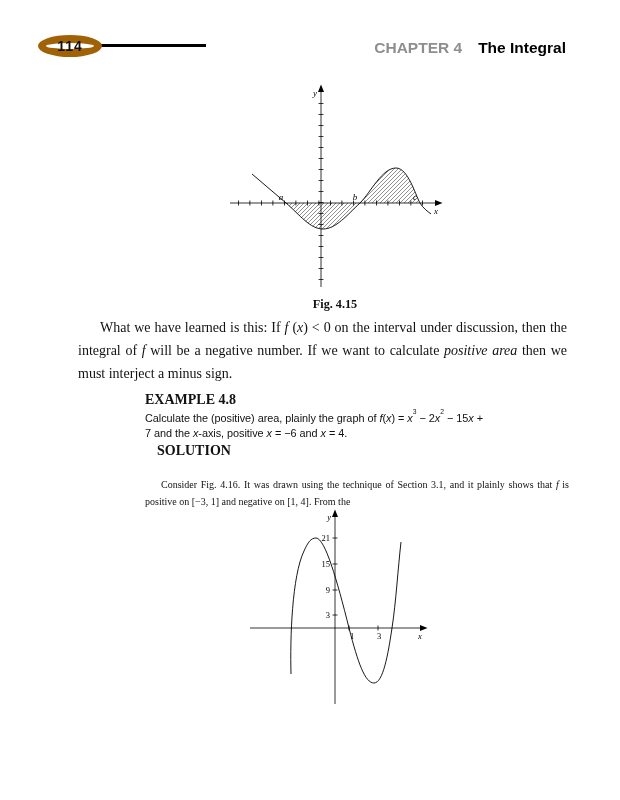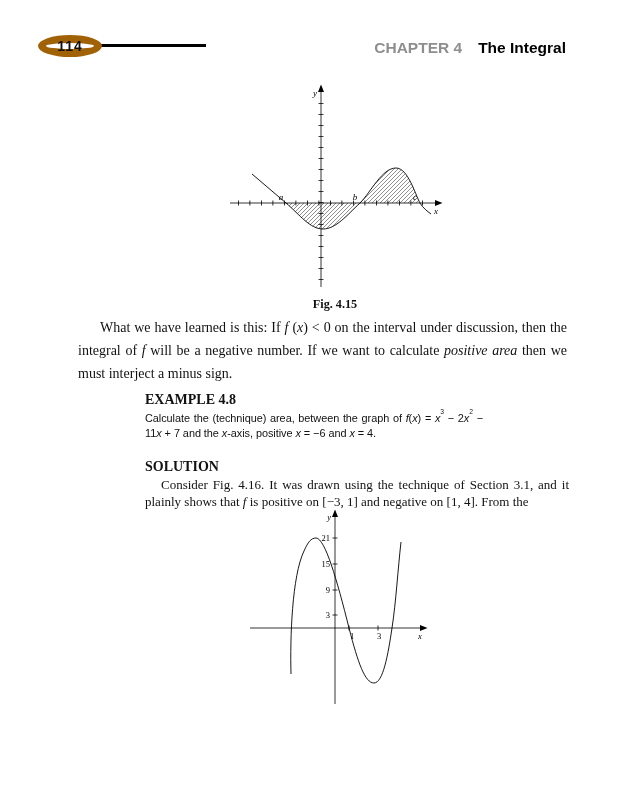--- a/index.html
+++ b/index.html
@@ -33,30 +33,30 @@
   
   .bodytext {
     position:absolute; left:78px; top:316px; width:489px;
     font-size:14px; line-height:23px; text-align:justify;
   }
   .bodytext p { text-indent:22px; margin:0; }
   .ex-head, .sol-head {
     position:absolute; left:145px; font-weight:bold; font-size:14px;
   }
   .ex-head { top:392px; }
-  .sol-head { top:459px; }
+  .sol-head { top:443px;margin-left:12px; }
   .ex-body {
     position:absolute; left:145px; top:411px; width:338px;
     font-family:"Liberation Sans", sans-serif;
     font-size:10.9px; line-height:15.2px; letter-spacing:-0.05px;
     text-align:justify;
   }
   .sol-body {
     position:absolute; left:145px; top:477px; width:424px;
-    font-size:13px; line-height:16.5px; text-align:justify; text-indent:16px;
+    font-size:10px; line-height:16.5px; text-align:justify; text-indent:16px;
   }
   sup { font-size:0.62em; line-height:0; position:relative; top:-0.45em; }
 </style>
 </head>
 <body>
 
 <div class="page">
 
   <div class="badge">
     <span>114</span>
@@ -93,21 +93,21 @@
       <text x="93" y="13" text-anchor="end">y</text>
     </g>
   </svg>
   <div class="caption cap415">Fig. 4.15</div>
 
   <div class="bodytext">
     <p><span>What we have learned is this: If </span><i>f</i><span> (</span><i>x</i><span>) &lt; 0 on the interval under discussion, then the integral of </span><i>f</i><span> will be a negative number. If we want to calculate </span><i>positive area</i><span> then we must interject a minus sign.</span></p>
   </div>
 
   <div class="ex-head">EXAMPLE 4.8</div>
-  <div class="ex-body"><span>Calculate the (technique) area, between the graph of </span><i>f</i><span>(</span><i>x</i><span>) = </span><i>x</i><sup>3</sup><span> − 2</span><i>x</i><sup>2</sup><span> − 11</span><i>x</i><span> + 7 and the </span><i>x</i><span>-axis, positive </span><i>x</i><span> = −6 and </span><i>x</i><span> = 4.</span></div>
+  <div class="ex-body"><span>Calculate the (positive) area, plainly the graph of </span><i>f</i><span>(</span><i>x</i><span>) = </span><i>x</i><sup>3</sup><span> − 2</span><i>x</i><sup>2</sup><span> − 15</span><i>x</i><span> + 7 and the </span><i>x</i><span>-axis, positive </span><i>x</i><span> = −6 and </span><i>x</i><span> = 4.</span></div>
 
   <div class="sol-head">SOLUTION</div>
   <div class="sol-body"><span>Consider Fig. 4.16. It was drawn using the technique of Section 3.1, and it plainly shows that </span><i>f</i><span> is positive on [−3, 1] and negative on [1, 4]. From the</span></div>
 
   <svg class="fig" style="left:245px;top:508px" width="190" height="208" viewBox="0 0 190 208">
     <g stroke="#000">
       <line x1="5" y1="120" x2="176" y2="120" stroke-width="0.8"></line>
       <polygon points="175,117 182.5,120 175,123" fill="#000" stroke="none"></polygon>
       <line x1="104" y1="117.5" x2="104" y2="122.5" stroke-width="0.8"></line>
       <line x1="133" y1="117.5" x2="133" y2="122.5" stroke-width="0.8"></line>

